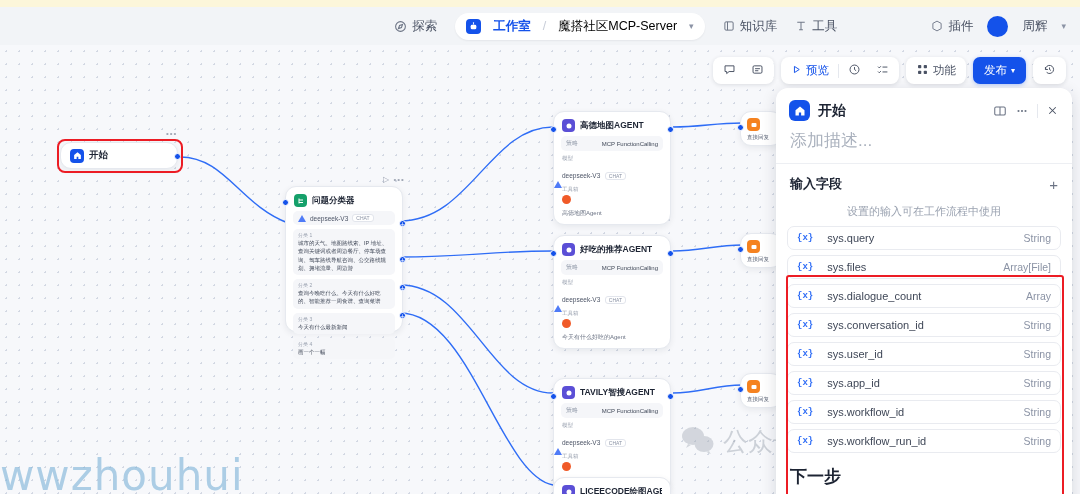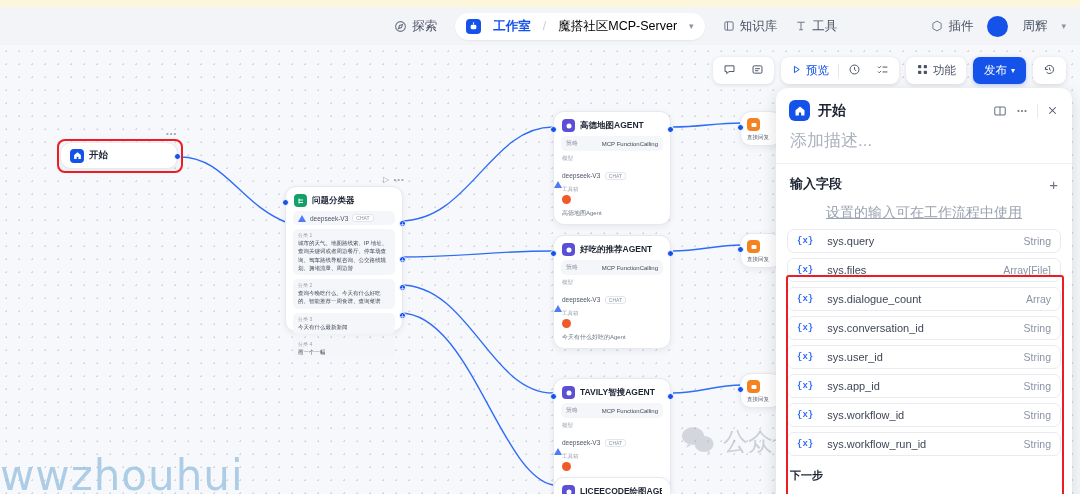--- a/index.html
+++ b/index.html
@@ -147,38 +147,38 @@
   .p-icon { width:21px;height:21px;border-radius:6px;background:#1452ea;
     display:flex;align-items:center;justify-content:center;flex:0 0 auto; }
   .p-title { font-size:14px;font-weight:bold;color:#1d2433; flex:1; }
   .p-act { color:#6b7384; cursor:pointer; display:flex; align-items:center; }
   .p-vdiv { width:1px;height:14px;background:#e5e8ee; }
   .p-desc { font-size:17px;color:#abb2be; padding:2px 14px 11px; }
   .p-rule { height:1px;background:#edeff3; }
   .p-sec { display:flex;align-items:center;justify-content:space-between; padding:11px 14px 7px; }
   .p-sec-t { font-size:13px;font-weight:bold;color:#1d2433; }
   .p-plus { color:#6b7384;font-size:15px;cursor:pointer;line-height:1; }
-  .p-hint { text-align:center;font-size:14px;color:#9aa2b0; padding:4px 0 7px;text-decoration:underline; }
+  .p-hint { text-align:center;font-size:11px;color:#9aa2b0; padding:4px 0 7px; }
 
   .var-ring { position:absolute; left:10px; top:187px; width:278px; height:259px;
     border:2.5px solid #ec1c24; border-radius:3px; pointer-events:none; z-index:25; }
 
   .var-list { padding:0 11px; }
   .var-row {
     display:flex;align-items:center;justify-content:space-between;
     background:#fff;border:1px solid #e9ebf0;border-radius:7px;
     padding:5px 9px; margin-bottom:5px; cursor:pointer;
   }
   .var-left { display:flex;align-items:center;gap:6px; }
   .var-x { font-size:9px;color:#2f6df6;font-weight:bold;font-family:"Liberation Mono",monospace; }
   .var-name { font-size:11px;color:#3f4757;margin-left:8px; }
   .var-type { font-size:10.5px;color:#8b93a5; }
 
   .p-next { padding:7px 14px 3px; }
-  .p-next-t { font-size:11px;font-weight:bold;color:#1d2433; }
+  .p-next-t { font-size:17px;font-weight:bold;color:#1d2433; }
   .p-next-d { font-size:10.5px;color:#9aa2b0; margin-top:3px; }
 </style>
 </head>
 <body>
 
 <div id="app">
 
   <div class="topstrip"></div>
 
   <div class="header">

